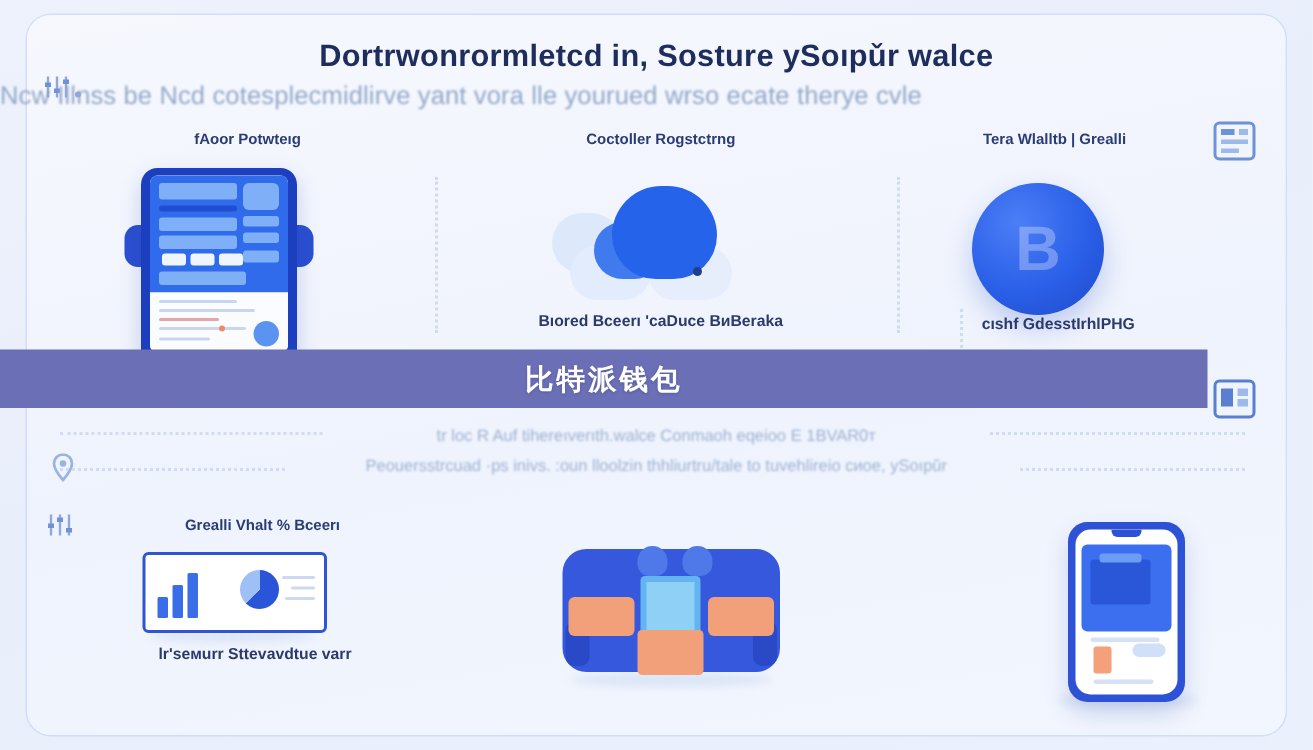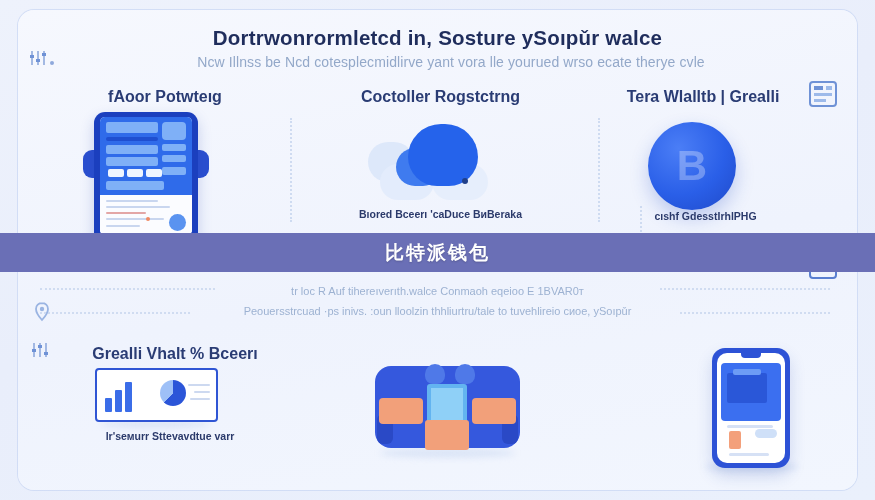--- a/index.html
+++ b/index.html
@@ -44,32 +44,31 @@
     font-weight: 700;
     color: #1f2d5c;
     letter-spacing: .2px;
     white-space: nowrap;
   }
   .subtitle {
     position: absolute;
     left: 0;
     right: 0;
     top: 54px;
-    text-align: center;
-    font-size: 14px;
+    text-align: left;
+    font-size: 17px;
     font-weight: 400;
     color: #93a8c9;
     letter-spacing: .1px;
     white-space: nowrap;
-    margin-left: 27px;
   }
 
   .col-head {
     position: absolute;
-    font-size: 16px;
+    font-size: 10px;
     font-weight: 700;
     color: #2a3c74;
     text-align: center;
     white-space: nowrap;
   }
   .col-cap {
     position: absolute;
     font-size: 10.5px;
     font-weight: 700;
     color: #2b3a6b;
@@ -186,21 +185,21 @@
   .ph-inner { position: absolute; background: #2a57d8; border-radius: 2px; }
   .ph-line { position: absolute; background: #d6e1f5; height: 3px; border-radius: 2px; }
   .ph-card { position: absolute; left: 12px; top: 78px; width: 12px; height: 18px; background: #f3a07b; border-radius: 2px; }
   .ph-pill { position: absolute; right: 8px; top: 76px; width: 22px; height: 9px; background: #cfe0f8; border-radius: 5px; }
   .shadow-ellipse {
     position: absolute; border-radius: 50%; background: rgba(180, 200, 235, .35); filter: blur(3px);
   }
 
   
   .banner {
-    position: absolute; left: 0; top: 233px; width: 875px; height: 39px;
+    position: absolute; left: 0; top: 233px; width: 805px; height: 39px;
     background: #6a6fb6;
     display: flex; align-items: center; justify-content: center;
   }
   .banner-text {
     color: #ffffff; font-size: 19px; font-weight: 700; letter-spacing: 2px;
     text-shadow: 0 1px 2px rgba(0,0,0,.18);
   }
 
   
   .midline {

